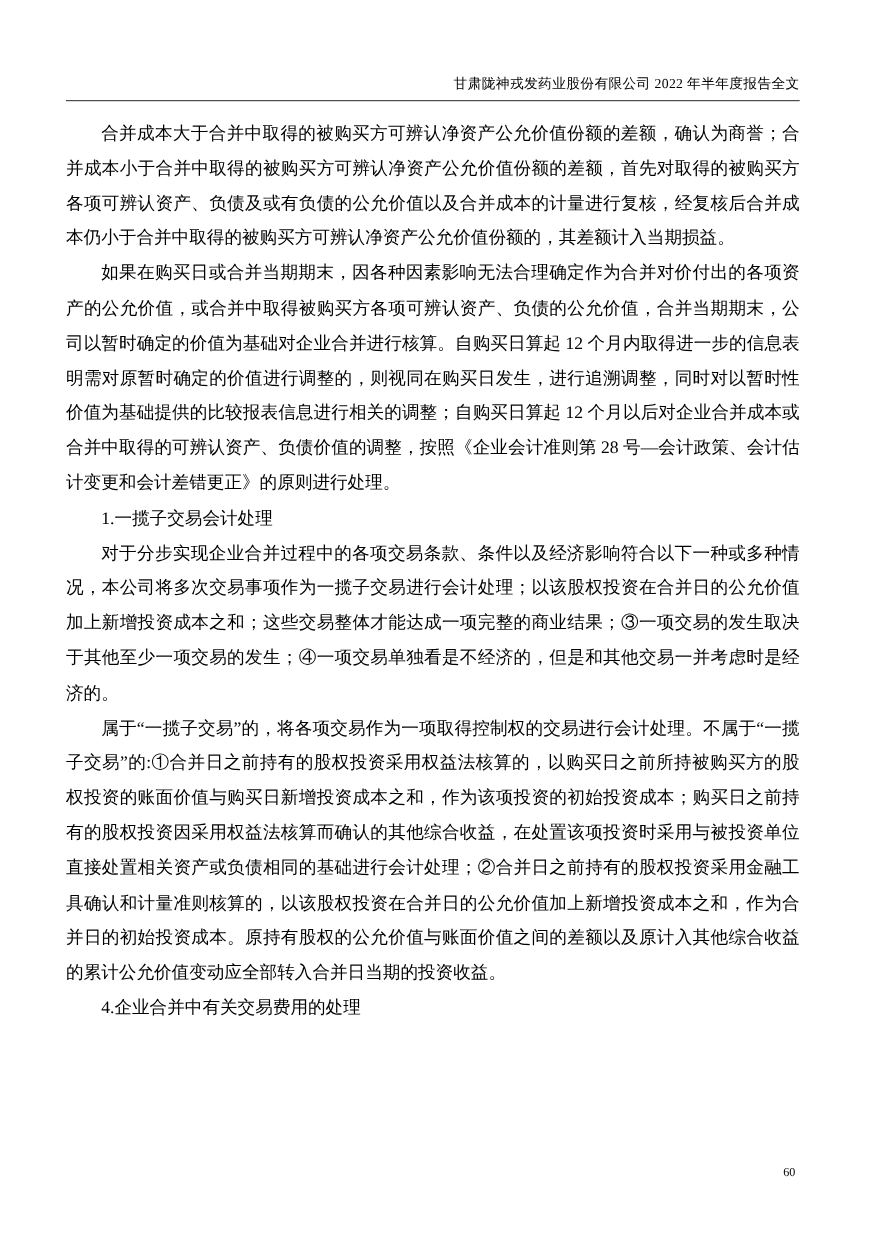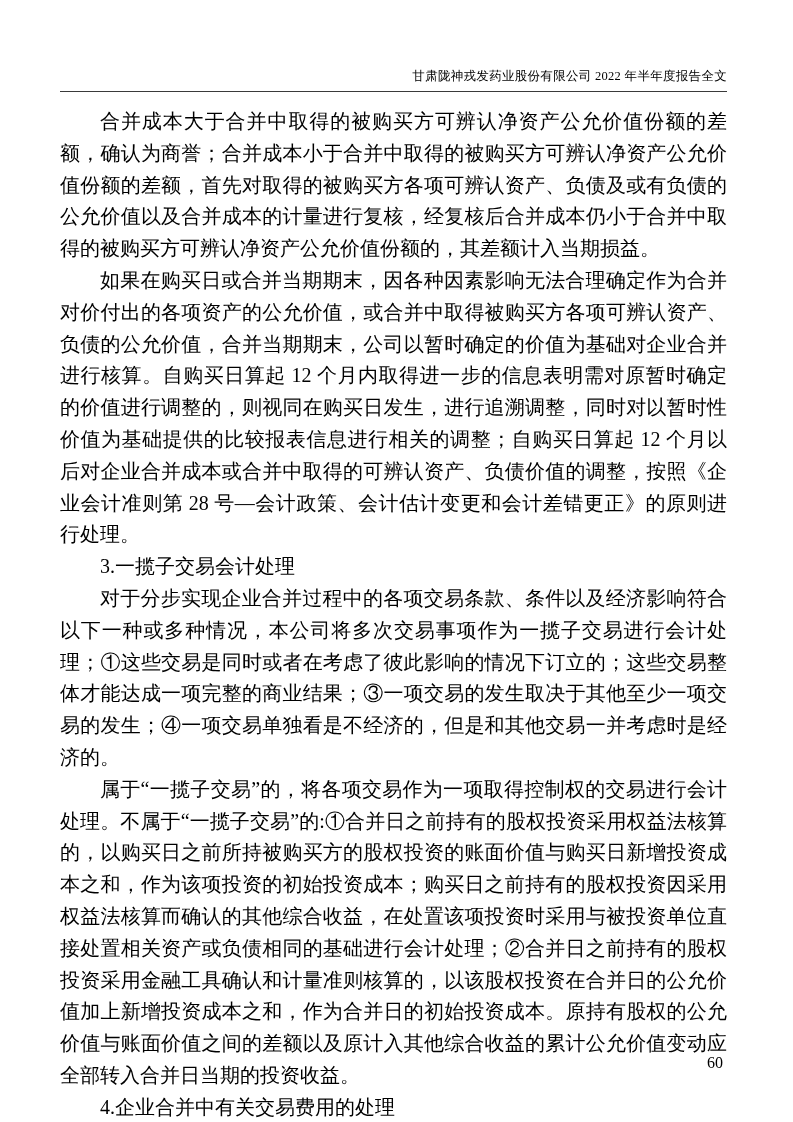--- a/index.html
+++ b/index.html
@@ -27,50 +27,50 @@
     padding-bottom: 7px;
     letter-spacing: 0.3px;
   }
   .header-divider {
     border: 0;
     border-bottom: 1.2px solid #3a3a3a;
     margin: 0 0 14px 0;
   }
   .document-body p {
     margin: 0;
-    font-size: 20px;
+    font-size: 16px;
     line-height: 31.8px;
     text-align: justify;
     text-justify: inter-ideograph;
     text-indent: 2em;
     word-break: break-all;
     font-family: Liberation Serif, serif;
   }
   .page-number {
     position: absolute;
     right: 70px;
     bottom: 66px;
-    font-size: 16px;
+    font-size: 11px;
   }
 </style>
 </head>
 <body>
 
 <div class="page">
 
   <div class="page-header">
     <span>甘肃陇神戎发药业股份有限公司 2022 年半年度报告全文</span>
   </div>
 
   <hr class="header-divider">
 
   <div class="document-body">
     <p>合并成本大于合并中取得的被购买方可辨认净资产公允价值份额的差额，确认为商誉；合并成本小于合并中取得的被购买方可辨认净资产公允价值份额的差额，首先对取得的被购买方各项可辨认资产、负债及或有负债的公允价值以及合并成本的计量进行复核，经复核后合并成本仍小于合并中取得的被购买方可辨认净资产公允价值份额的，其差额计入当期损益。</p>
     <p>如果在购买日或合并当期期末，因各种因素影响无法合理确定作为合并对价付出的各项资产的公允价值，或合并中取得被购买方各项可辨认资产、负债的公允价值，合并当期期末，公司以暂时确定的价值为基础对企业合并进行核算。自购买日算起 12 个月内取得进一步的信息表明需对原暂时确定的价值进行调整的，则视同在购买日发生，进行追溯调整，同时对以暂时性价值为基础提供的比较报表信息进行相关的调整；自购买日算起 12 个月以后对企业合并成本或合并中取得的可辨认资产、负债价值的调整，按照《企业会计准则第 28 号—会计政策、会计估计变更和会计差错更正》的原则进行处理。</p>
-    <p>3.一揽子交易会计处理</p>
-    <p>对于分步实现企业合并过程中的各项交易条款、条件以及经济影响符合以下一种或多种情况，本公司将多次交易事项作为一揽子交易进行会计处理；①这些交易是同时或者在考虑了彼此影响的情况下订立的；这些交易整体才能达成一项完整的商业结果；③一项交易的发生取决于其他至少一项交易的发生；④一项交易单独看是不经济的，但是和其他交易一并考虑时是经济的。</p>
+    <p>1.一揽子交易会计处理</p>
+    <p>对于分步实现企业合并过程中的各项交易条款、条件以及经济影响符合以下一种或多种情况，本公司将多次交易事项作为一揽子交易进行会计处理；以该股权投资在合并日的公允价值加上新增投资成本之和；这些交易整体才能达成一项完整的商业结果；③一项交易的发生取决于其他至少一项交易的发生；④一项交易单独看是不经济的，但是和其他交易一并考虑时是经济的。</p>
     <p>属于“一揽子交易”的，将各项交易作为一项取得控制权的交易进行会计处理。不属于“一揽子交易”的:①合并日之前持有的股权投资采用权益法核算的，以购买日之前所持被购买方的股权投资的账面价值与购买日新增投资成本之和，作为该项投资的初始投资成本；购买日之前持有的股权投资因采用权益法核算而确认的其他综合收益，在处置该项投资时采用与被投资单位直接处置相关资产或负债相同的基础进行会计处理；②合并日之前持有的股权投资采用金融工具确认和计量准则核算的，以该股权投资在合并日的公允价值加上新增投资成本之和，作为合并日的初始投资成本。原持有股权的公允价值与账面价值之间的差额以及原计入其他综合收益的累计公允价值变动应全部转入合并日当期的投资收益。</p>
     <p>4.企业合并中有关交易费用的处理</p>
   </div>
 
   <div class="page-number">60</div>
 
 </div>
 
 </body></html>

